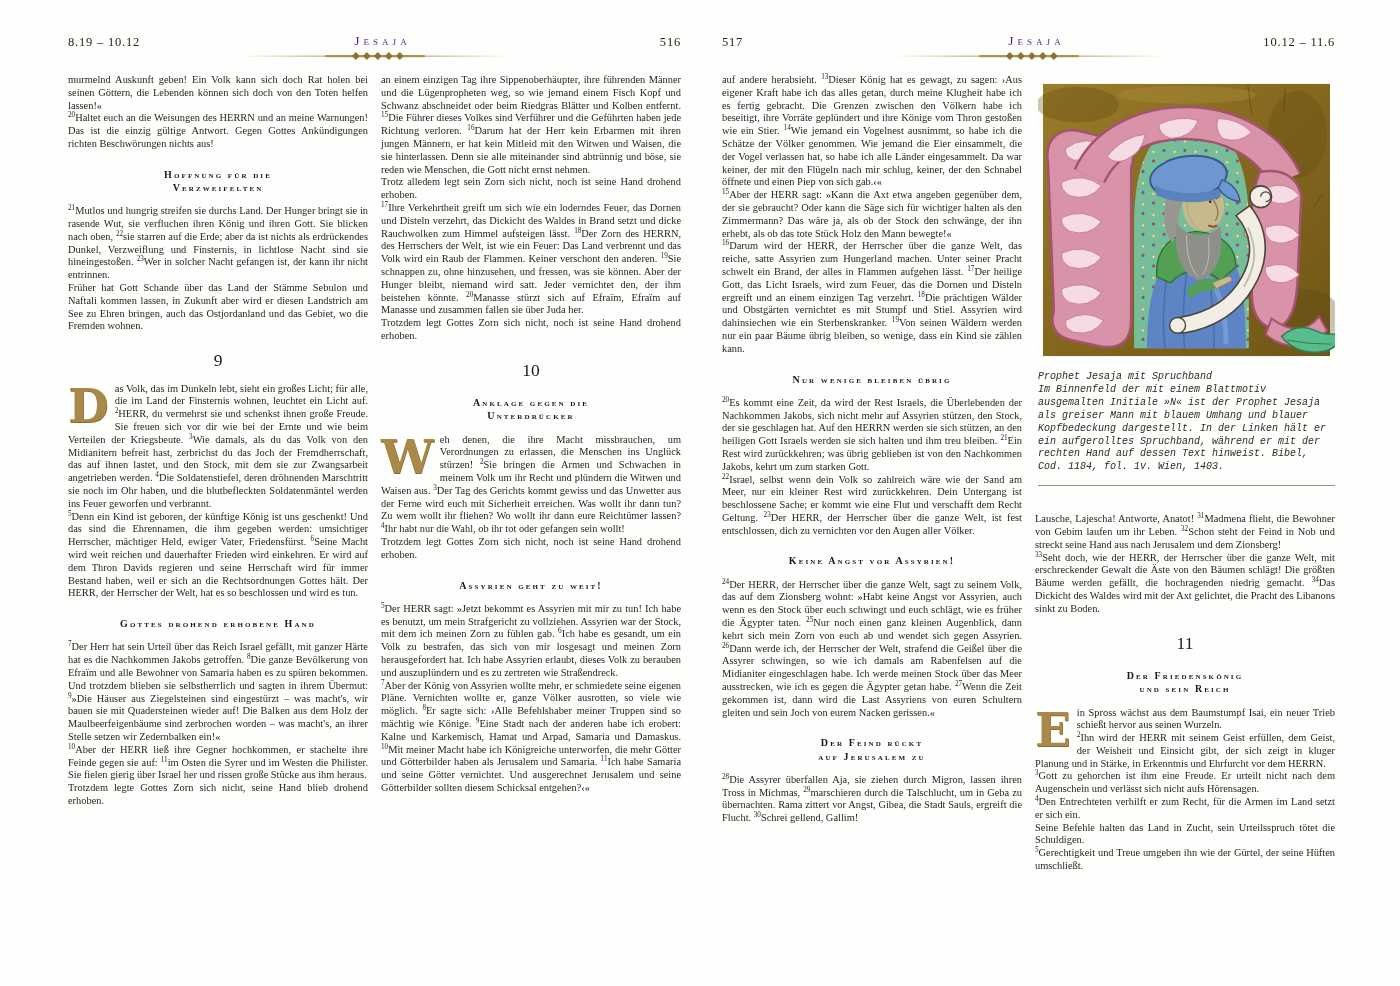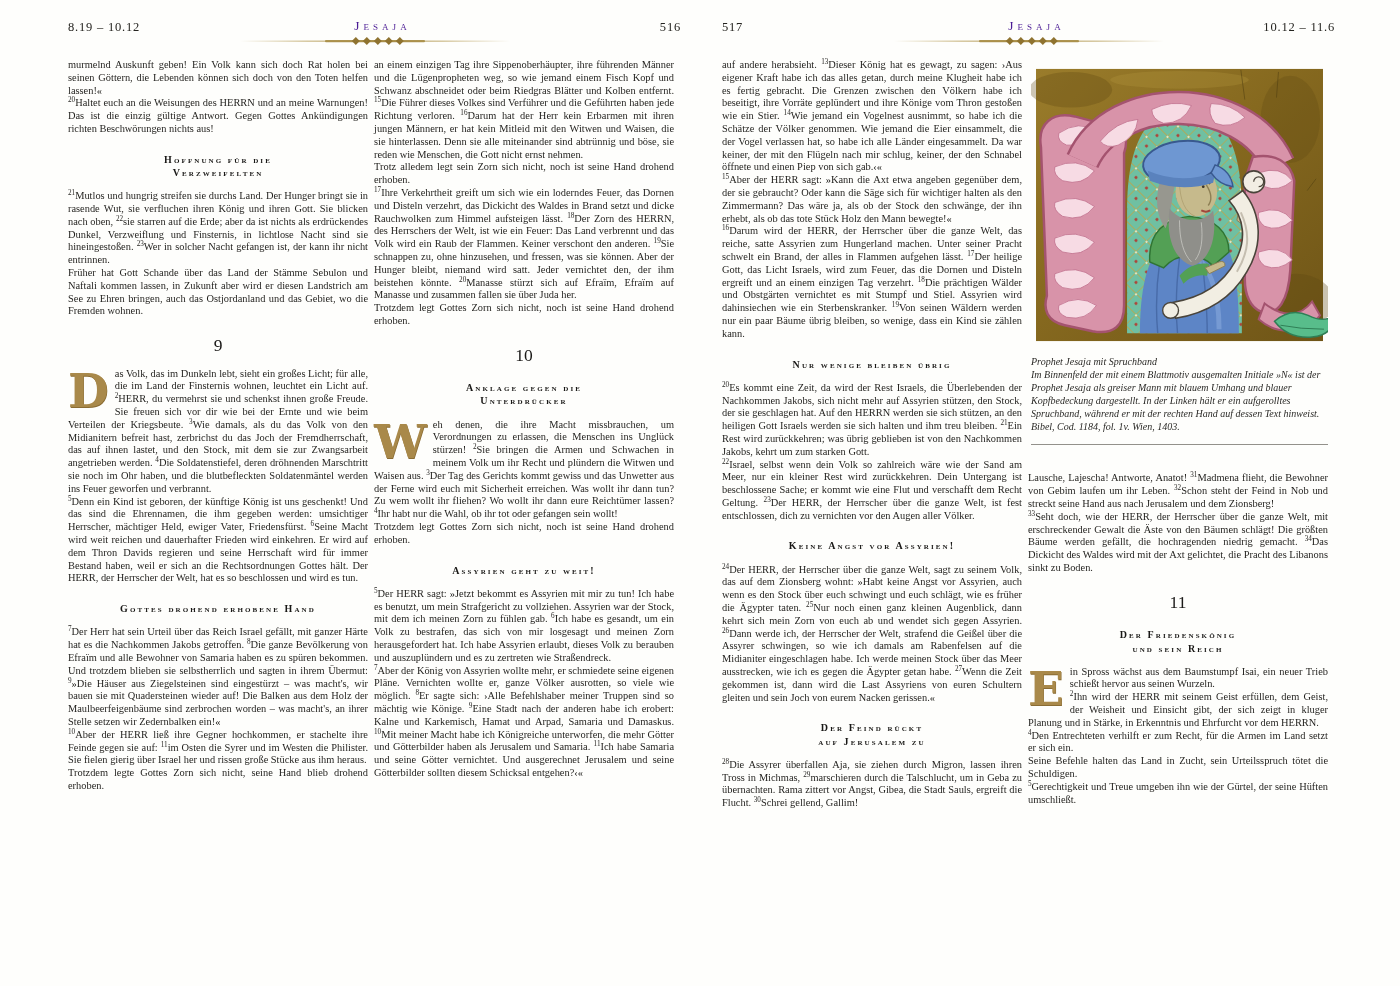--- a/index.html
+++ b/index.html
@@ -2,39 +2,39 @@
 <html lang="de"><head>
 <meta charset="utf-8">
 <style>
   html,body{margin:0;padding:0;}
   body{
     width:1400px;height:986px;background:#ffffff;overflow:hidden;
     font-family:"Liberation Serif", serif;color:#1e1d1b;
     -webkit-font-smoothing:antialiased;
   }
   .spread{position:relative;width:1400px;height:986px;background:#fefefc;}
-  .page{position:absolute;top:1px;height:780px;}
+  .page{position:absolute;top:16px;height:780px;}
   .page.left{left:0;width:700px;}
   .page.right{left:700px;width:700px;}
   .page-inner{position:relative;height:100%;}
   .page.left .page-inner{margin:0 19px 0 68px;}
   .page.right .page-inner{margin:0 65px 0 22px;}
 
   
   .running-head{position:relative;padding-top:19px;height:27px;
     font-size:12.5px;letter-spacing:0.8px;color:#24231f;}
   .rh-side{position:absolute;top:19px;}
   .rh-left{left:0;}
   .rh-right{right:0;}
   .rh-title{position:absolute;top:17px;left:50%;transform:translateX(-50%);
     font-variant:small-caps;letter-spacing:4px;font-size:13.5px;color:#4c1d95;margin-left:8px;}
   .head-rule{position:absolute;top:36px;left:50%;transform:translateX(-50%);display:block;}
 
   
-  .cols{display:flex;gap:6px;margin-top:12px;}
+  .cols{display:flex;gap:13px;margin-top:12px;}
   .col{width:300px;flex:0 0 300px;}
 
   
   .col p, .colflow p{
     margin:0;font-size:10.4px;line-height:12.8px;text-align:justify;
     color:#201f1c;
   }
   sup{font-size:7.2px;line-height:0;vertical-align:super;letter-spacing:0;}
 
   .chapter-num{clear:both;text-align:center;font-size:17.5px;color:#1b1a18;
@@ -45,21 +45,21 @@
 
   .dc-block{margin:0;}
   .dropcap{
     float:left;font-family:"DejaVu Serif", serif;font-weight:700;
     font-size:47px;line-height:40px;color:#a9894a;
     padding:3px 6px 0 0;margin-bottom:-3px;
     text-shadow:0.6px 0.6px 0 #8a6c33;
   }
 
   
-  .illum{margin:3px 0 13px;padding:0;}
+  .illum{margin:3px 0 13px;padding:0;font-family:Liberation Mono, monospace;}
   .illum-svg{display:block;width:297px;height:285px;margin-left:3px;}
   figcaption{margin:9px 0 0 3px;font-style:italic;font-size:10px;
     line-height:12.9px;color:#2b2a27;}
   .cap-title{font-style:italic;}
   .cap-rule{margin:11px 0 0 3px;border-top:1px solid #93918b;height:0;}
   .colflow{margin-top:27px;}
 </style>
 </head>
 <body>
 
@@ -262,20 +262,21 @@
           <div class="colflow">
               <p>Lausche, Lajescha! Antworte, Anatot! <sup>31</sup>Madmena flieht, die Bewohner von Gebim laufen um ihr Leben. <sup>32</sup>Schon steht der Feind in Nob und streckt seine Hand aus nach Jerusalem und dem Zionsberg!</p>
               <p><sup>33</sup>Seht doch, wie der HERR, der Herrscher über die ganze Welt, mit erschreckender Gewalt die Äste von den Bäumen schlägt! Die größten Bäume werden gefällt, die hochragenden niedrig gemacht. <sup>34</sup>Das Dickicht des Waldes wird mit der Axt gelichtet, die Pracht des Libanons sinkt zu Boden.</p>
               <div class="chapter-num">11</div>
               <h3 class="sect">Der Friedenskönig<br>und sein Reich</h3>
               <div class="dc-block">
                 <span class="dropcap">E</span>
                 <p>in Spross wächst aus dem Baumstumpf Isai, ein neuer Trieb schießt hervor aus seinen Wurzeln.</p>
                 <p><sup>2</sup>Ihn wird der HERR mit seinem Geist erfüllen, dem Geist, der Weisheit und Einsicht gibt, der sich zeigt in kluger Planung und in Stärke, in Erkenntnis und Ehrfurcht vor dem HERRN.</p>
               </div>
+              <p><sup>3</sup>Gott zu gehorchen ist ihm eine Freude. Er urteilt nicht nach dem Augenschein und verlässt sich nicht aufs Hörensagen.</p>
               <p><sup>4</sup>Den Entrechteten verhilft er zum Recht, für die Armen im Land setzt er sich ein.</p>
               <p>Seine Befehle halten das Land in Zucht, sein Urteilsspruch tötet die Schuldigen.</p>
               <p><sup>5</sup>Gerechtigkeit und Treue umgeben ihn wie der Gürtel, der seine Hüften umschließt.</p>
             </div>
         </div>
       </div>
     </div>
   </section>
 </div>
 

